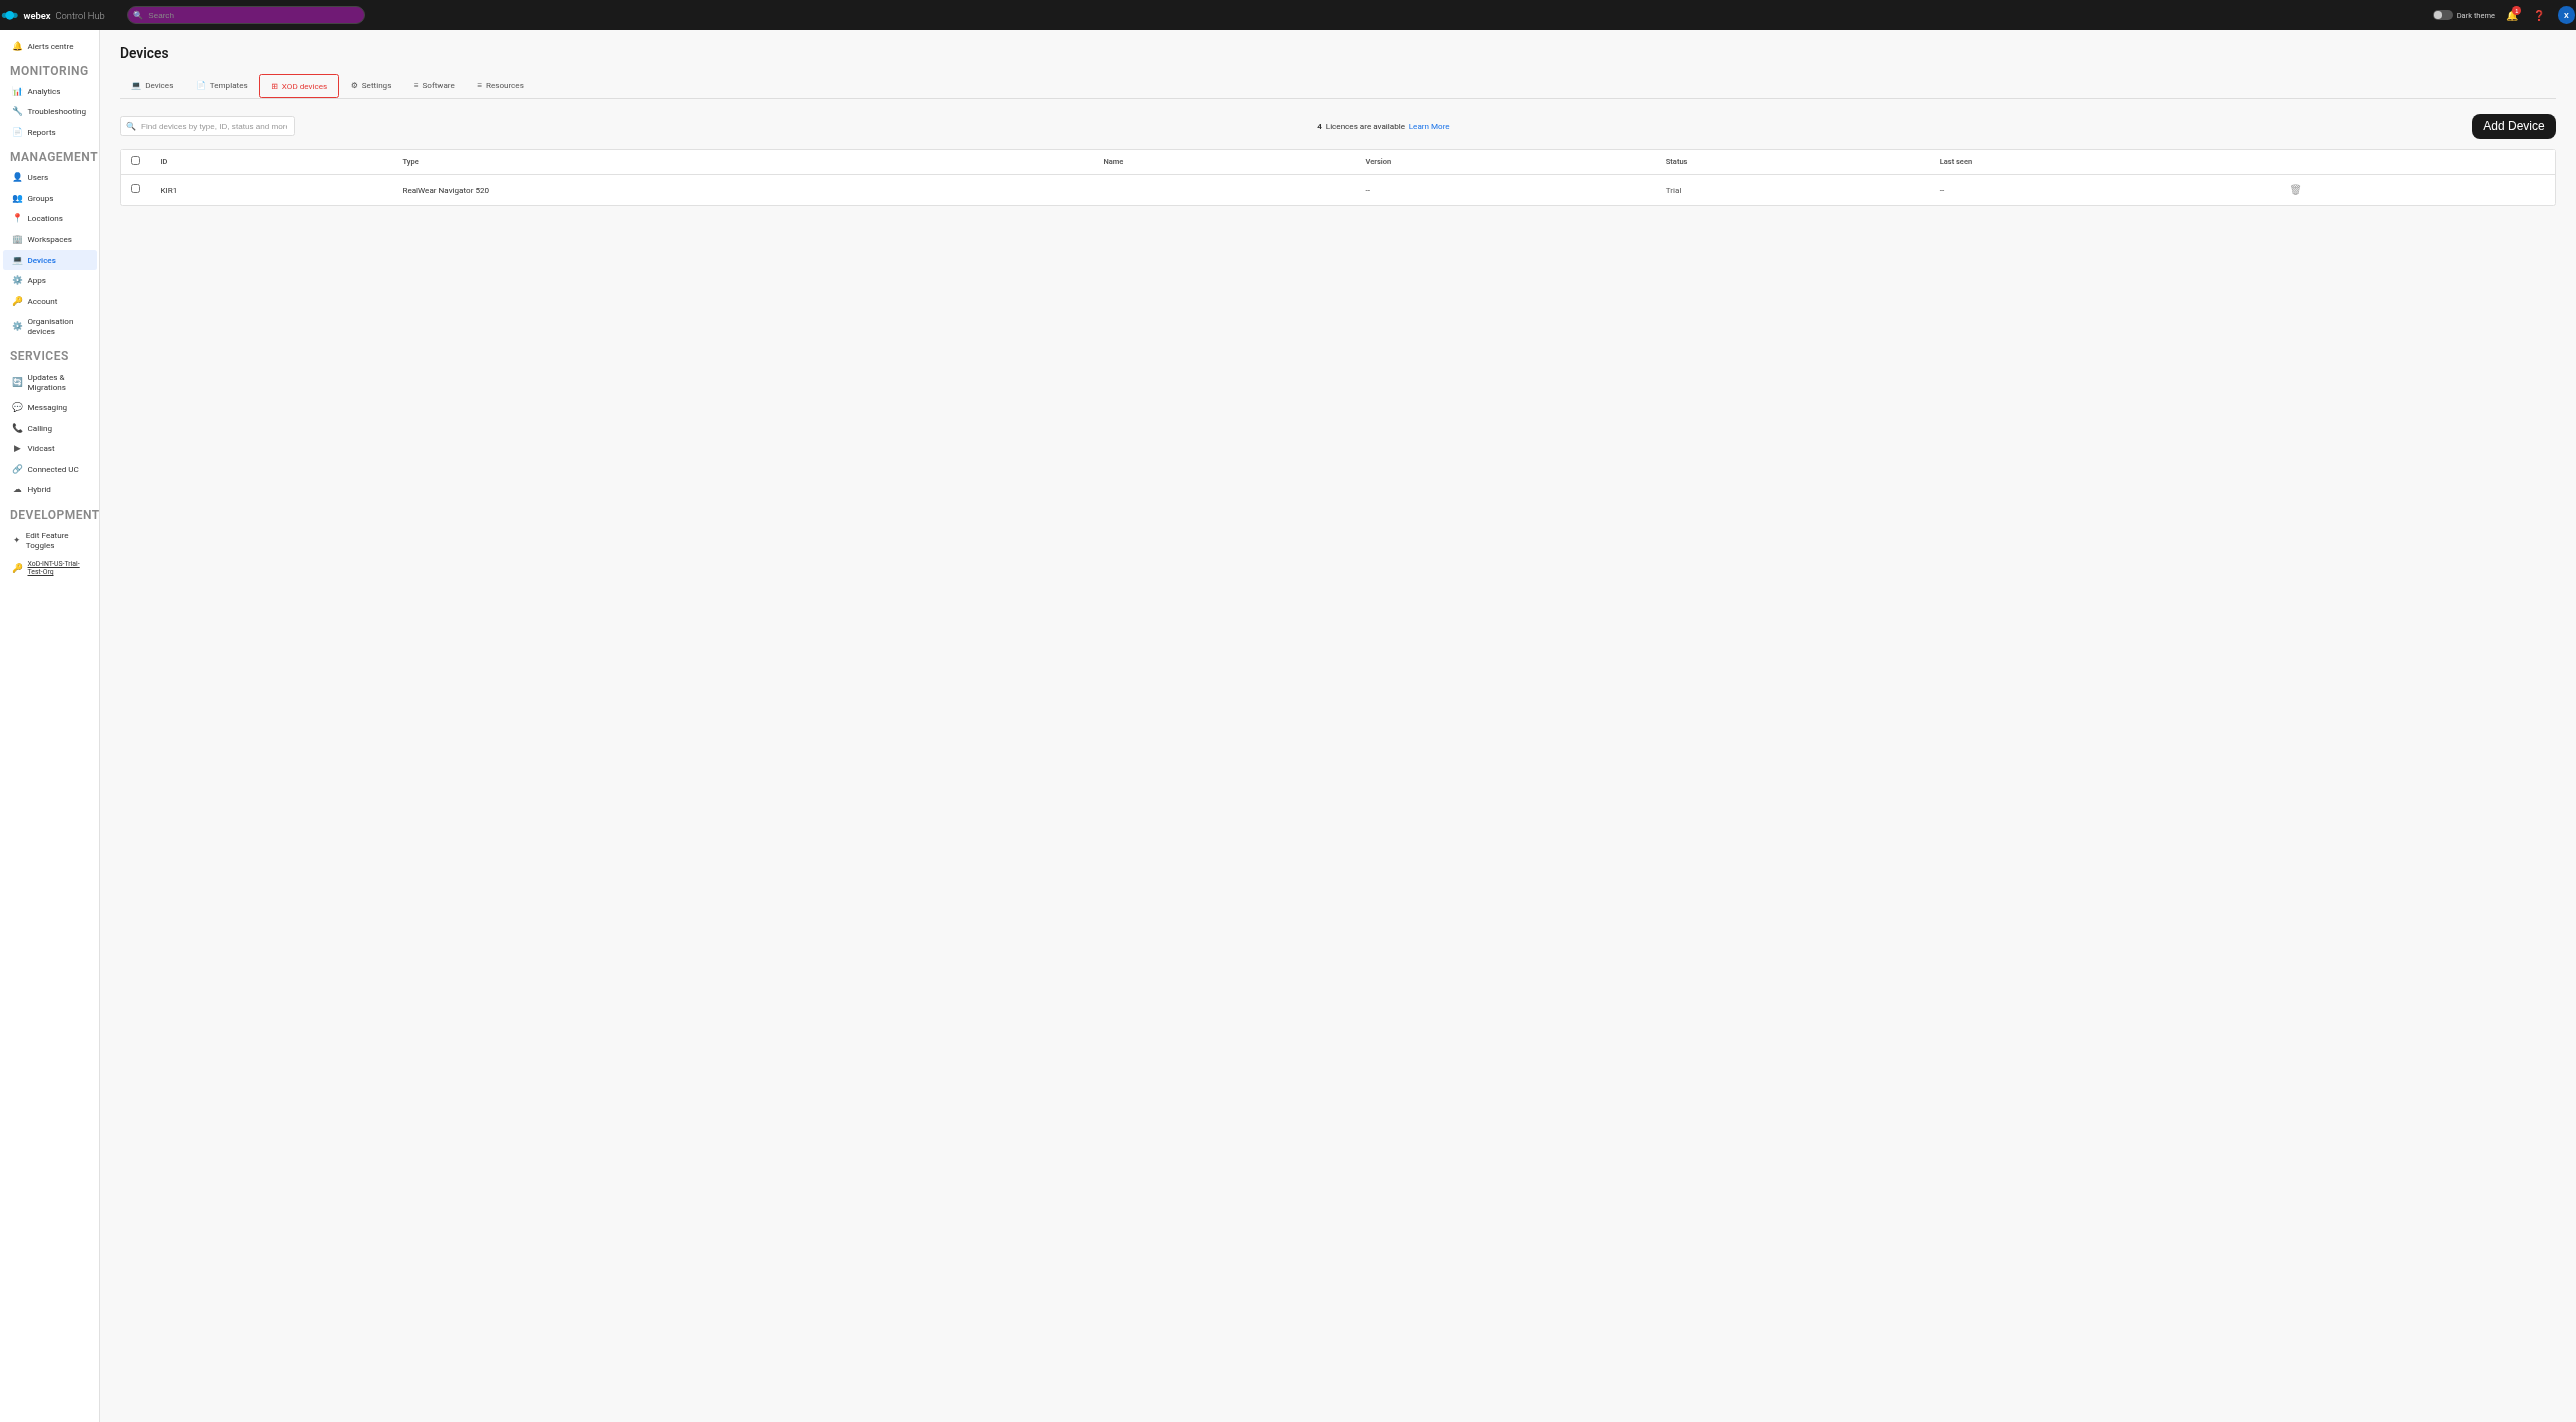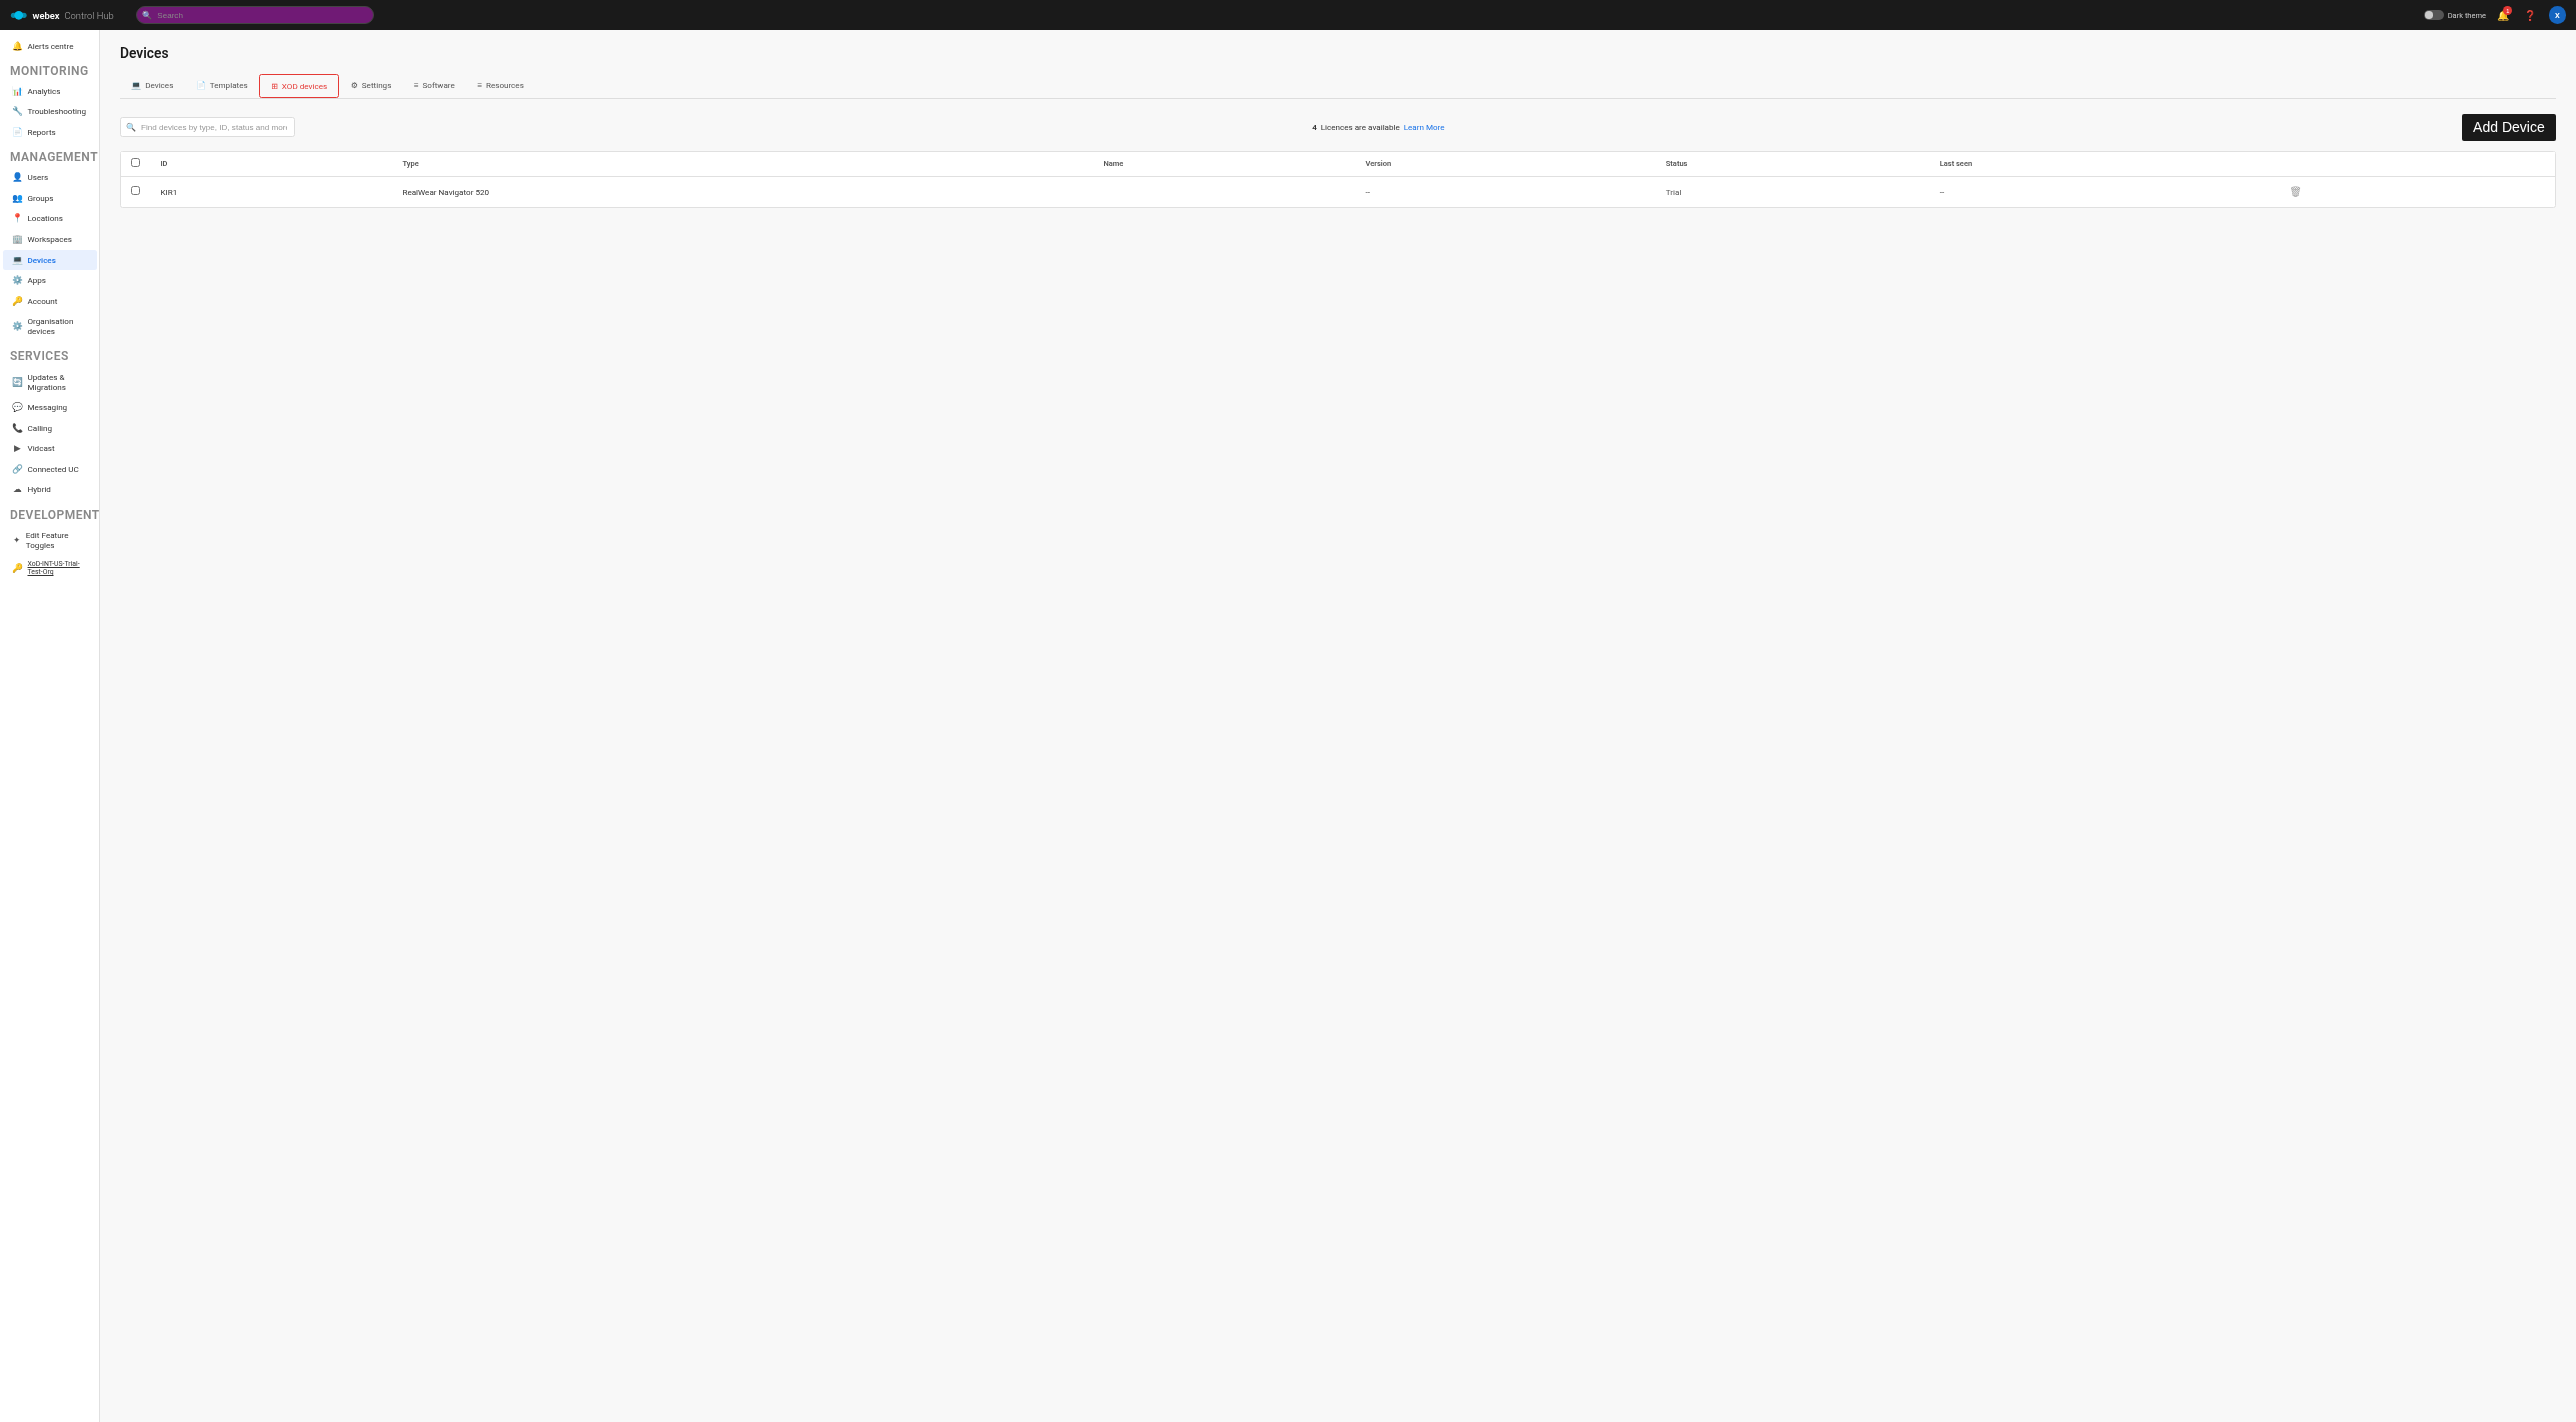--- a/index.html
+++ b/index.html
@@ -4,21 +4,21 @@
   <style>
     * { box-sizing: border-box; margin: 0; padding: 0; }
     body { font-family: -apple-system, BlinkMacSystemFont, 'Segoe UI', Roboto, sans-serif; background: #f8f8f8; color: #1a1a1a; display: flex; flex-direction: column; height: 100vh; overflow: hidden; font-size: 8.8px; }
 
     
     .topnav {
       background: #1a1a1a;
       height: 30px;
       display: flex;
       align-items: center;
-      padding: 0 10px;
+      padding: 0 1px;
       flex-shrink: 0;
       gap: 10px;
     }
     .topnav-logo {
       display: flex;
       align-items: center;
       gap: 5px;
       color: #fff;
       font-size: 9.4px;
       font-weight: 600;
@@ -251,23 +251,23 @@
       gap: 3.8px;
       font-size: 8.1px;
       color: #333;
     }
     .licence-count { font-weight: 600; }
     .learn-more { color: #1a73e8; cursor: pointer; text-decoration: none; }
     .add-device-btn {
       background: #1a1a1a;
       color: #fff;
       border: none;
-      border-radius: 2px;
+      border-radius: 8px;
       padding: 5.6px 11.3px;
-      font-size: 14px;
+      font-size: 12px;
       font-weight: 500;
       cursor: pointer;
     }
 
     
     .table-container {
       background: #fff;
       border: 0.6px solid #e0e0e0;
       border-radius: 2.5px;
     }

